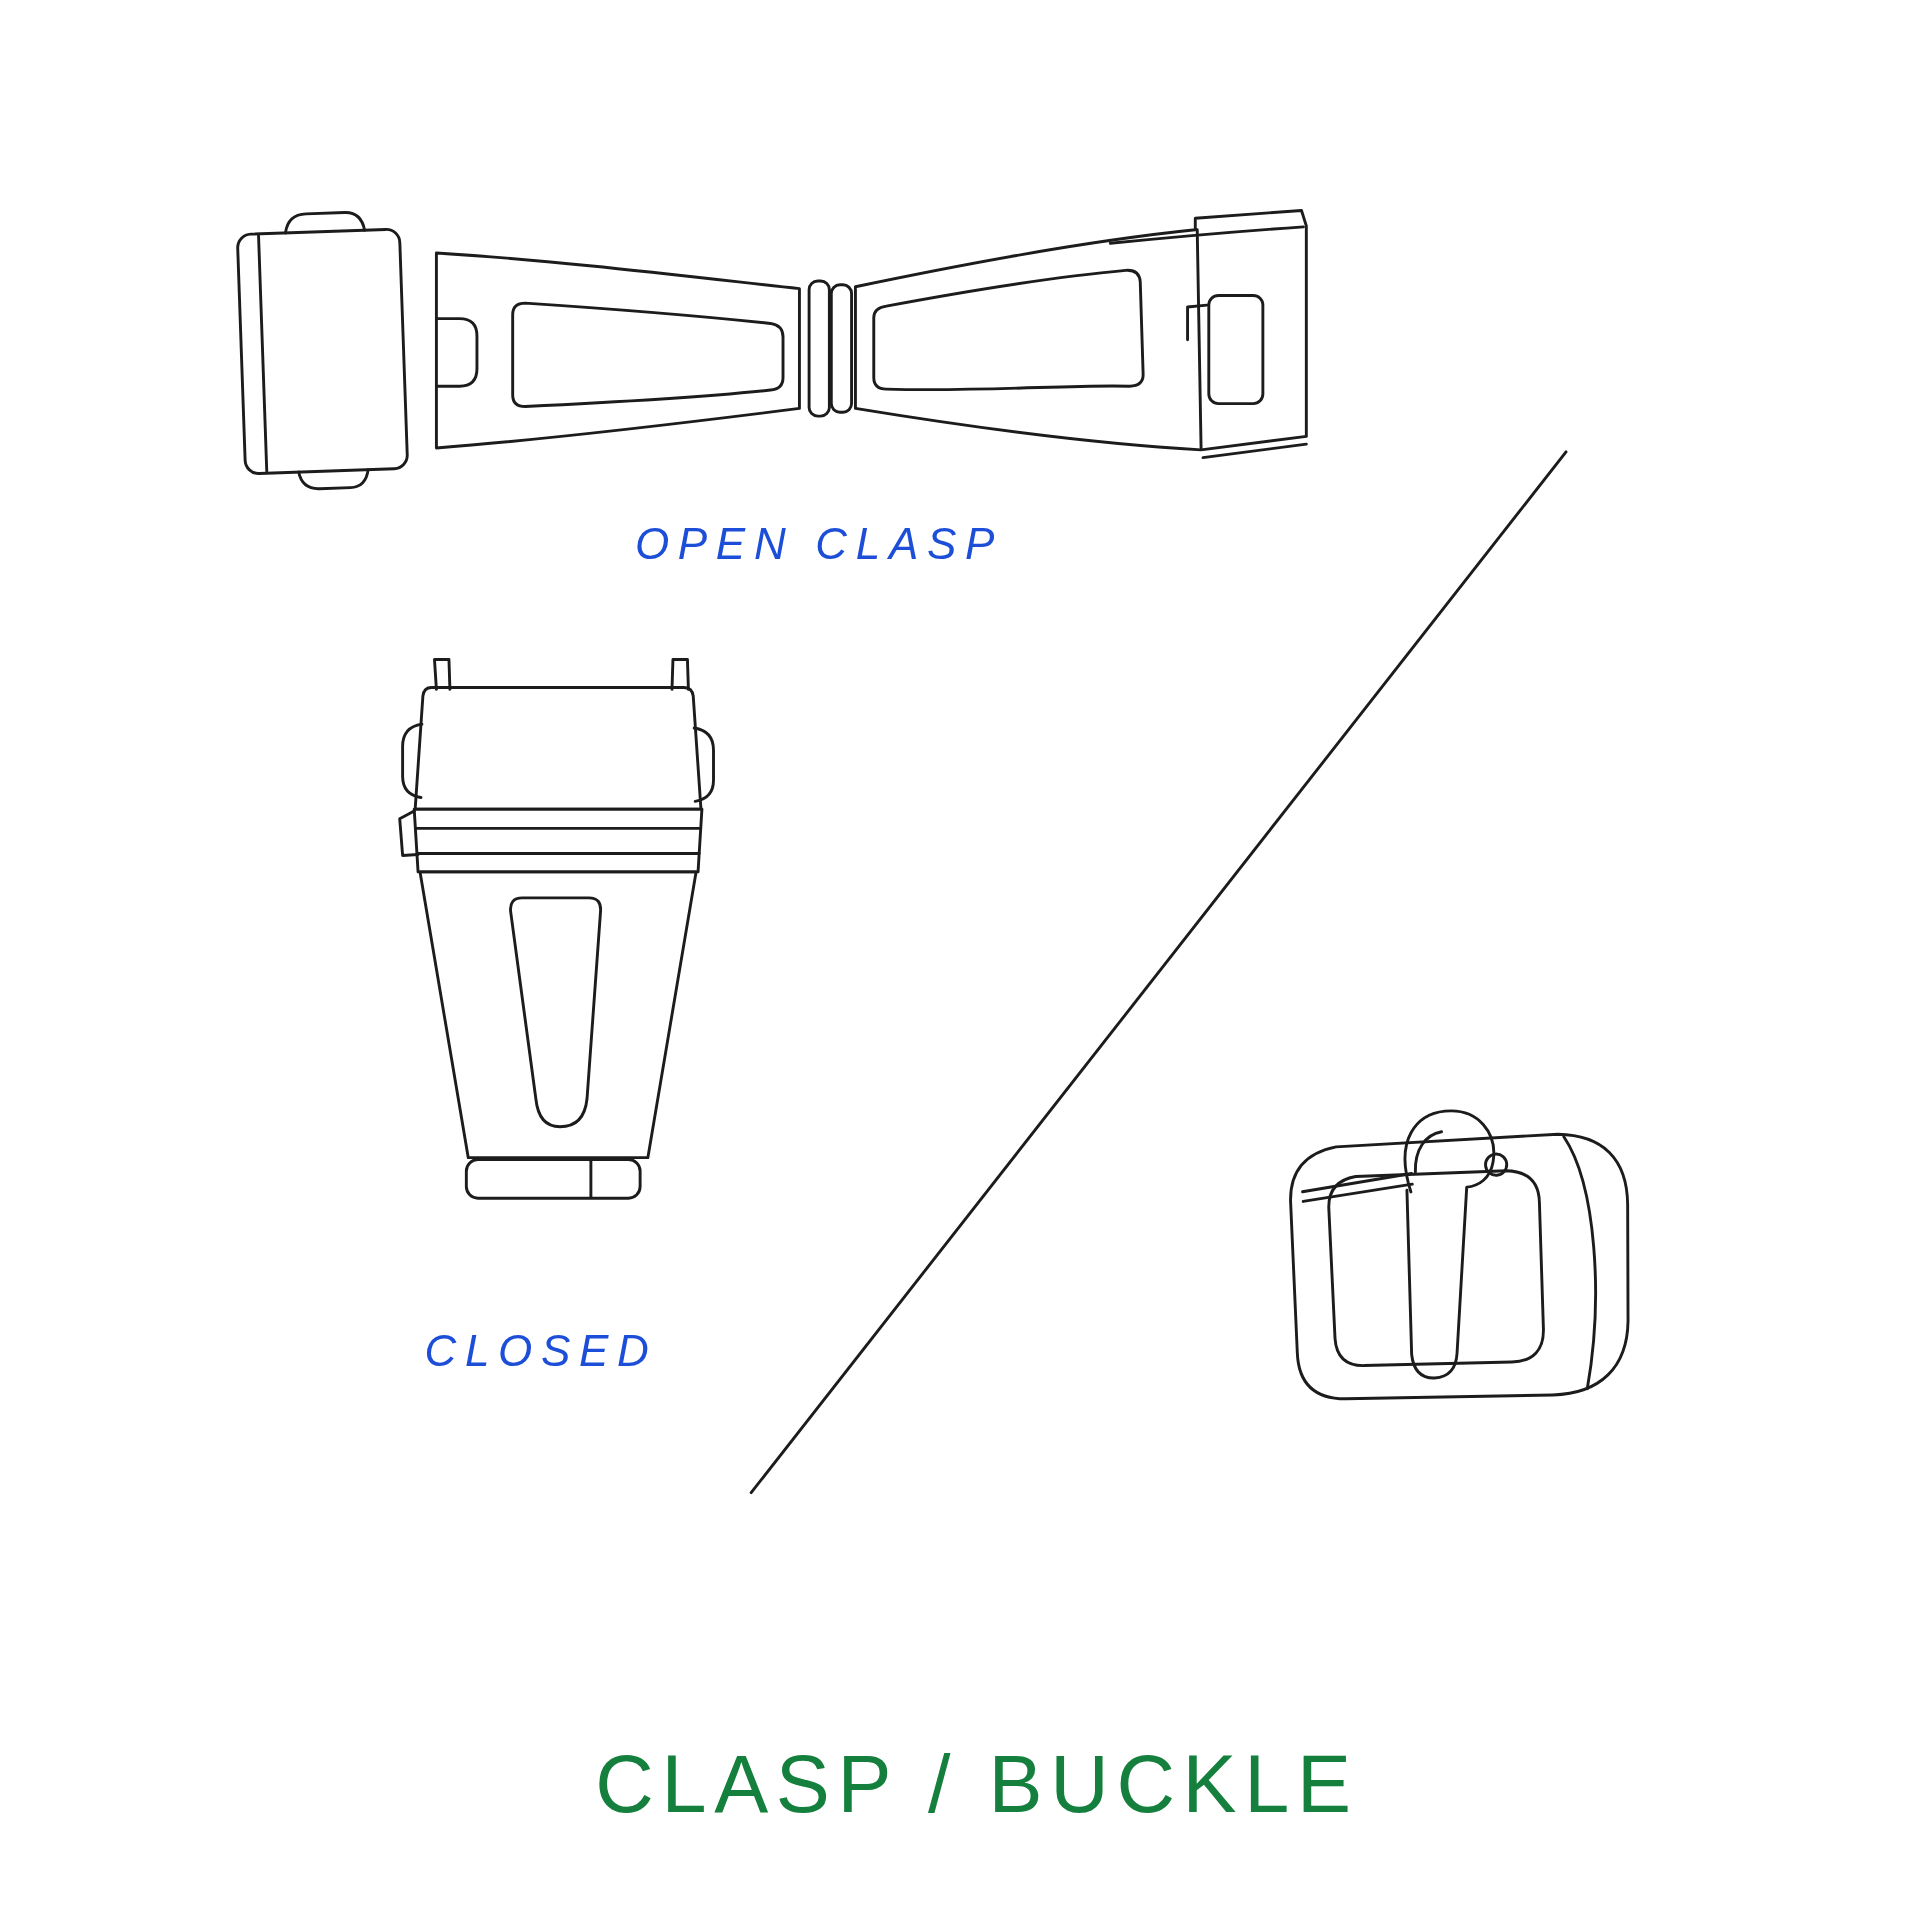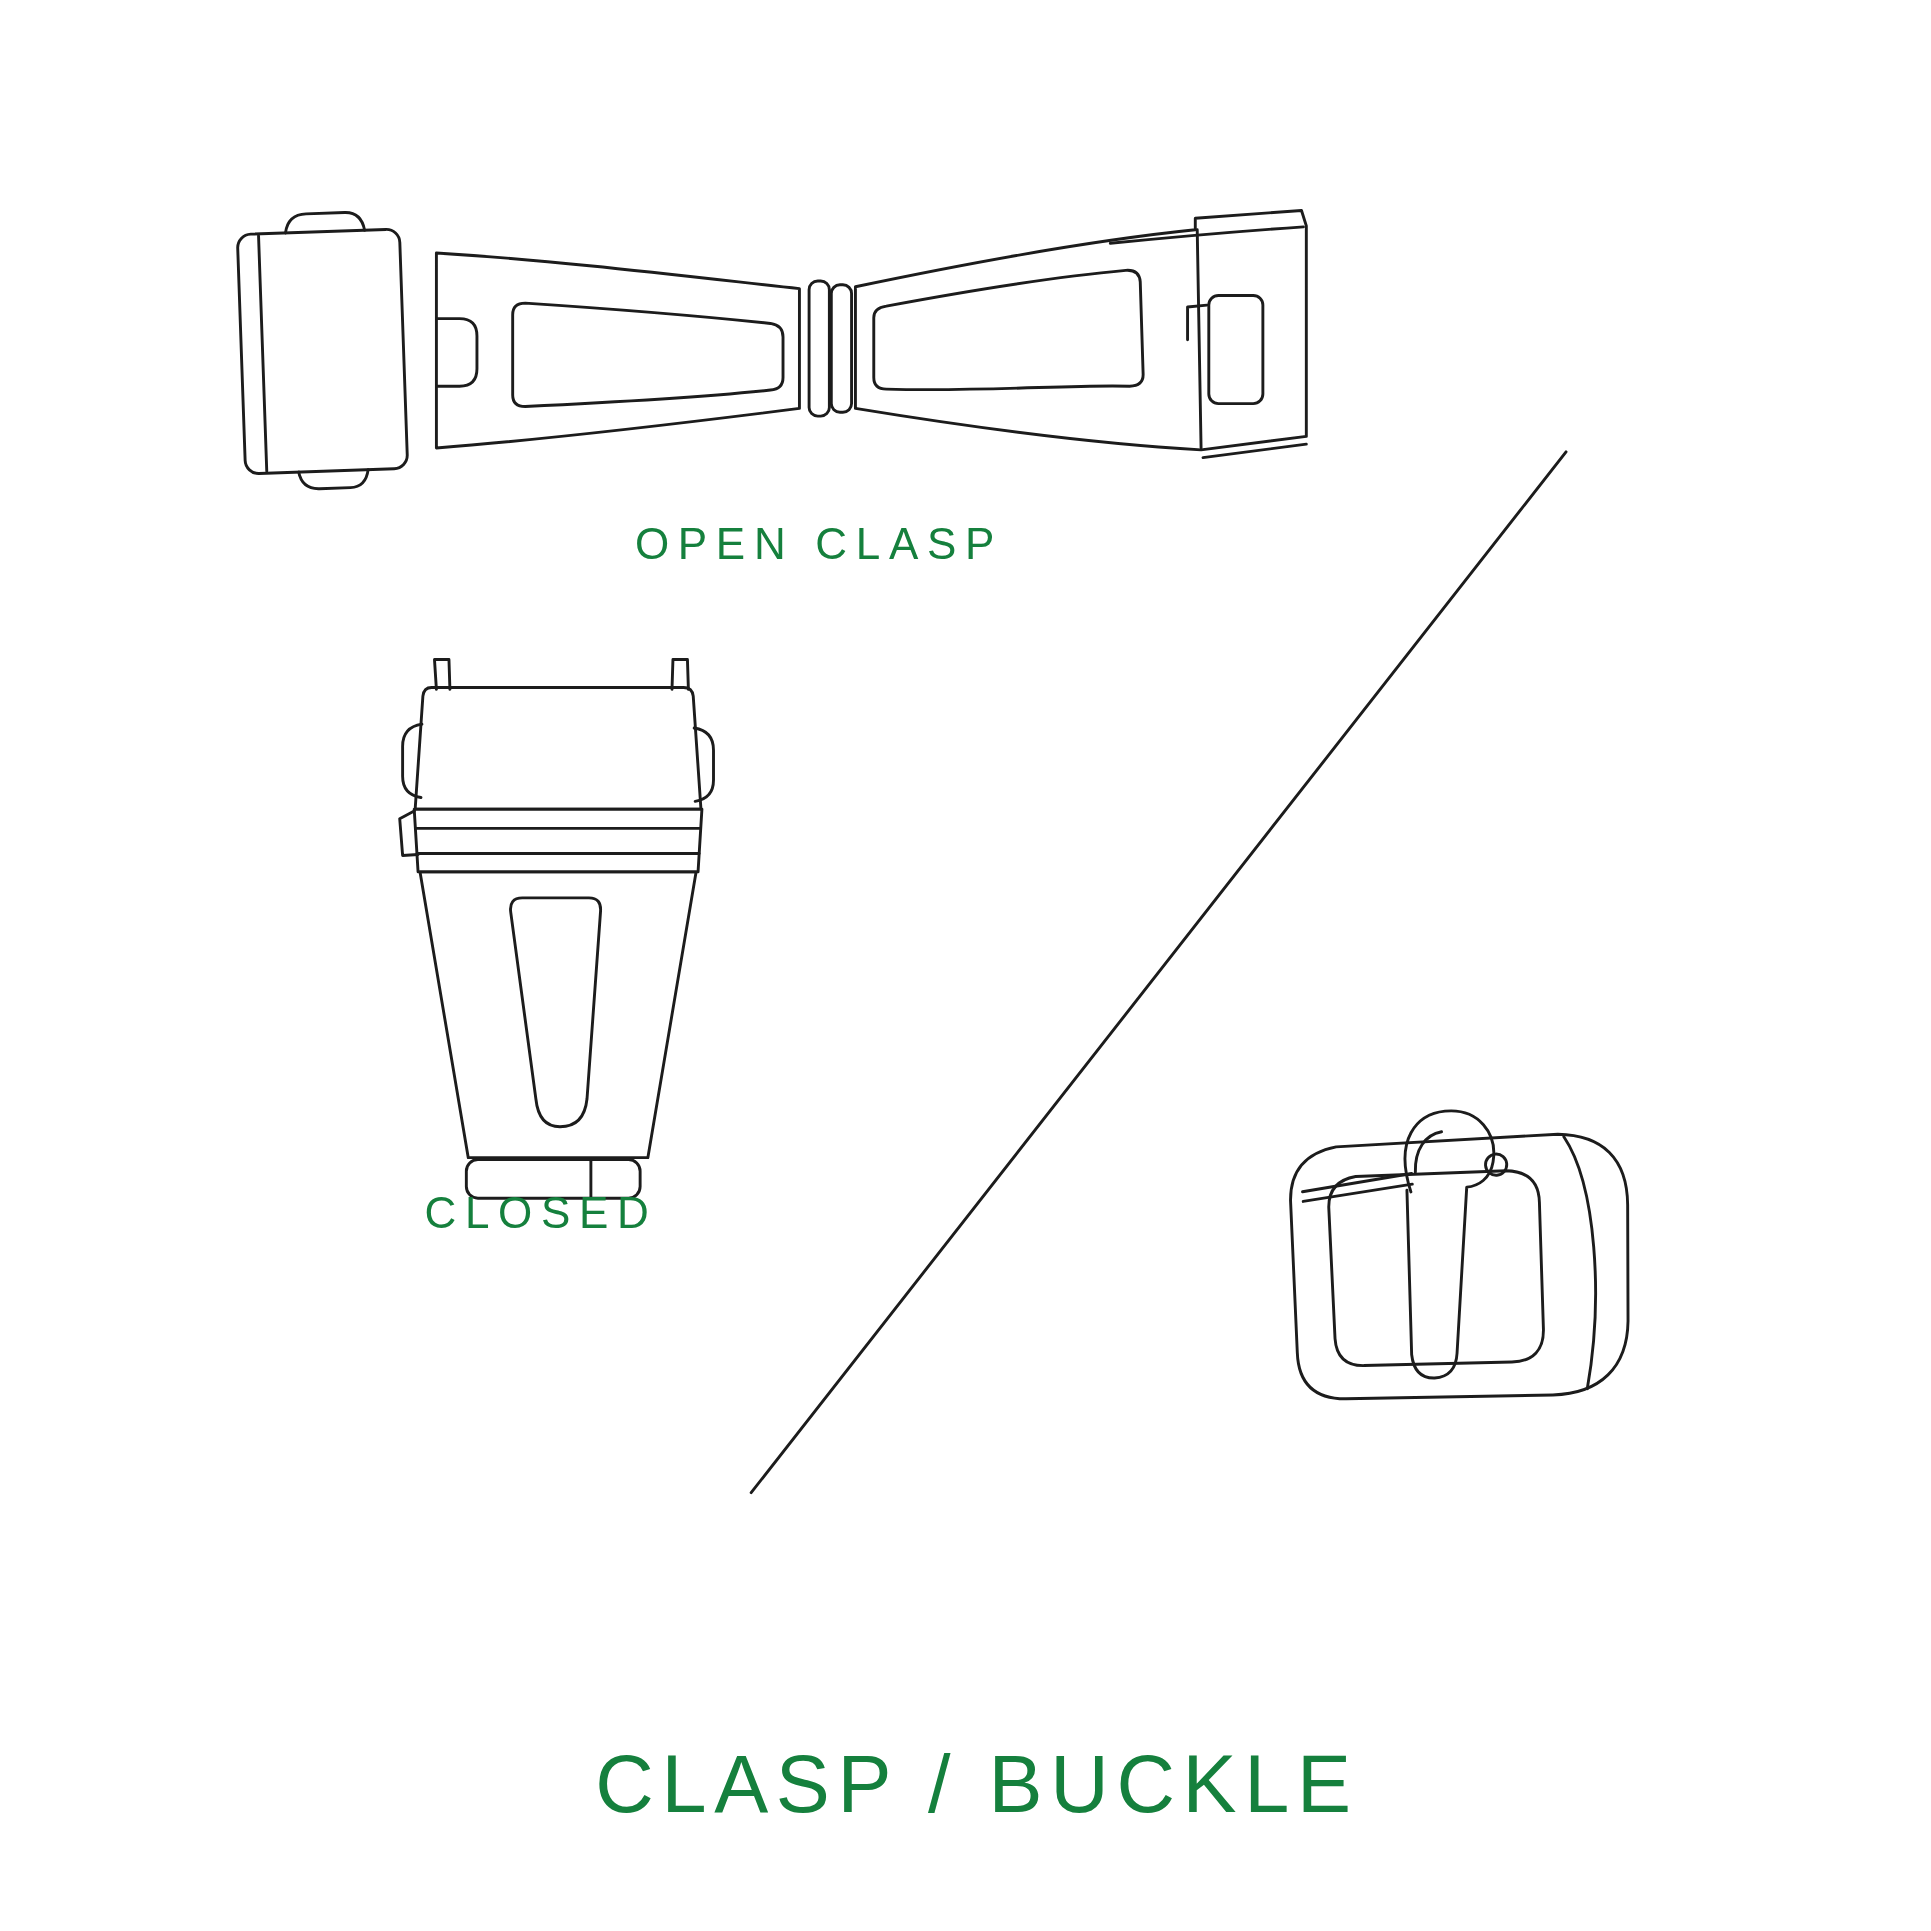--- a/index.html
+++ b/index.html
@@ -30,22 +30,23 @@
     stroke-linecap: round;
     stroke-linejoin: round;
   }
   .label {
     position: absolute;
     transform: translateX(-50%);
     font-family: "Liberation Sans", sans-serif;
     font-size: 44px;
     font-weight: 400;
     letter-spacing: 8.7px;
-    color: #15803d;
+    color: #1d4ed8;
     white-space: nowrap;
+    font-style: italic;
   }
   .title {
     position: absolute;
     transform: translateX(-50%);
     font-family: "Liberation Sans", sans-serif;
     font-size: 81px;
     font-weight: 400;
     letter-spacing: 7.7px;
     color: #15803d;
     white-space: nowrap;
@@ -108,18 +109,18 @@
       <line x1="1354" y1="1224" x2="1468" y2="1213"></line>
       <line x1="1354" y1="1234" x2="1468" y2="1224"></line>
       <circle cx="1556" cy="1210" r="11"></circle>
       <path d="M 1466 1232 C 1452 1176 1478 1152 1507 1151 C 1542 1150 1560 1178 1553 1207 C 1549 1224 1536 1231 1524 1231 L 1502 1402 Q 1499 1426 1477 1426 Q 1456 1425 1455 1400 L 1462 1230"></path>
       <path d="M 1472 1212 C 1473 1188 1485 1174 1502 1172"></path>
     </g>
   </svg>
 
   <div class="label" style="left:819px; top:519px;">OPEN CLASP</div>
 
-  <div class="label" style="left:541px; top:1188px;">CLOSED</div>
+  <div class="label" style="left:541px; top:1326px;">CLOSED</div>
 
   <div class="title" style="left:977px; top:1738px;">CLASP / BUCKLE</div>
 
 </div>
 
 
 </body></html>

